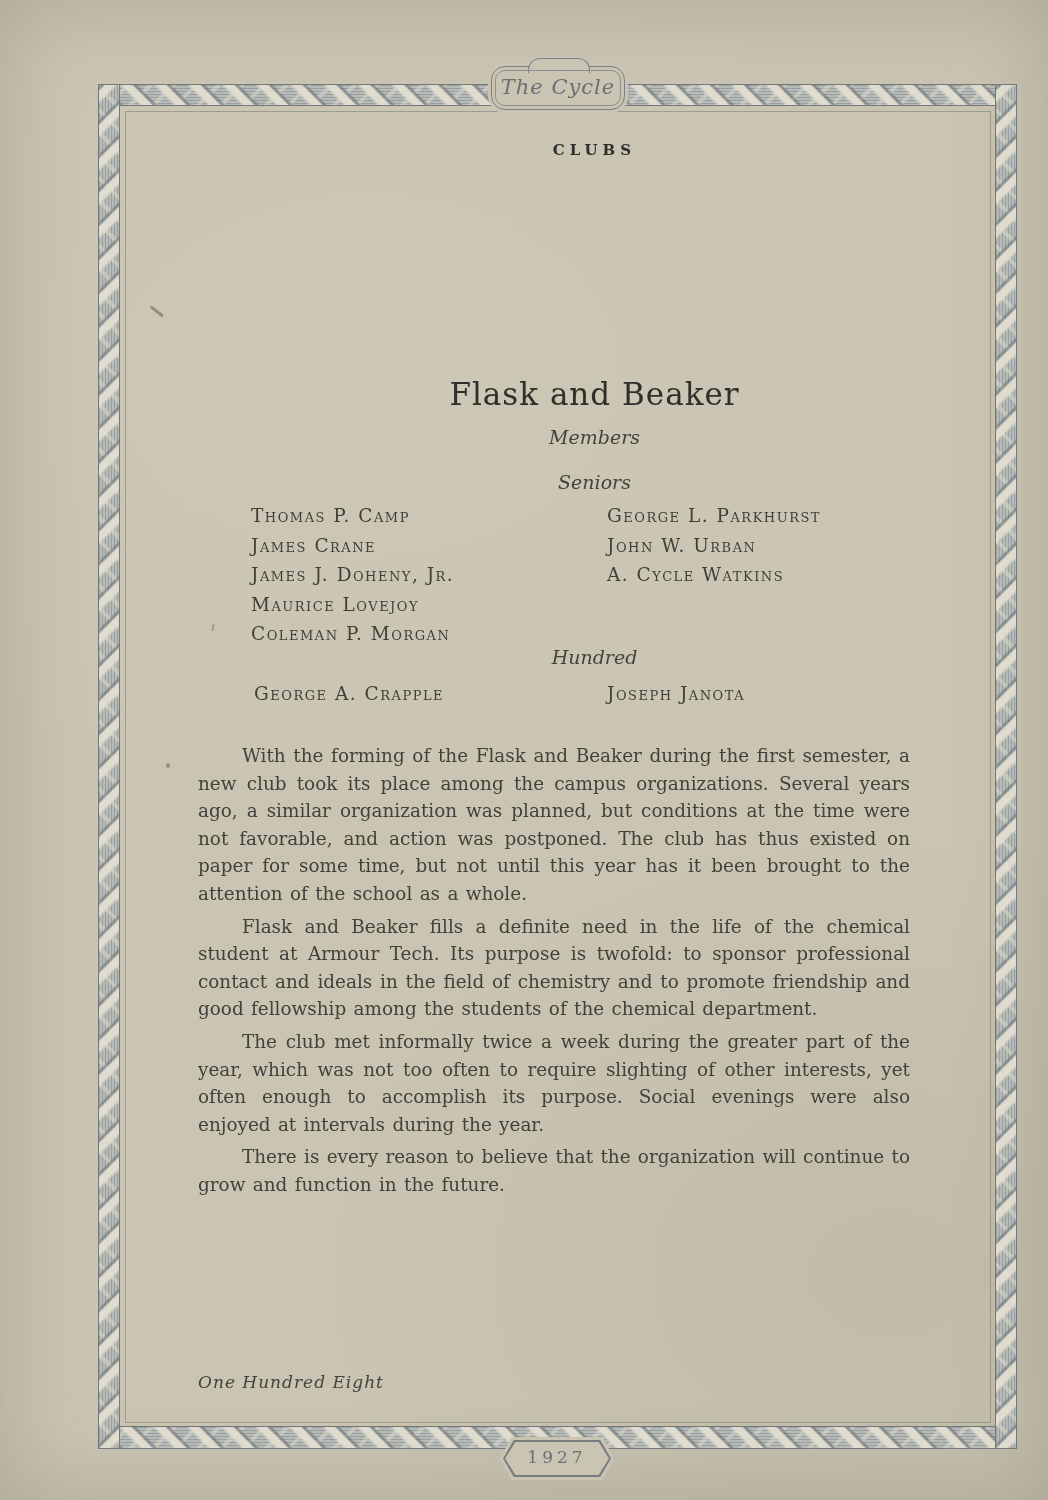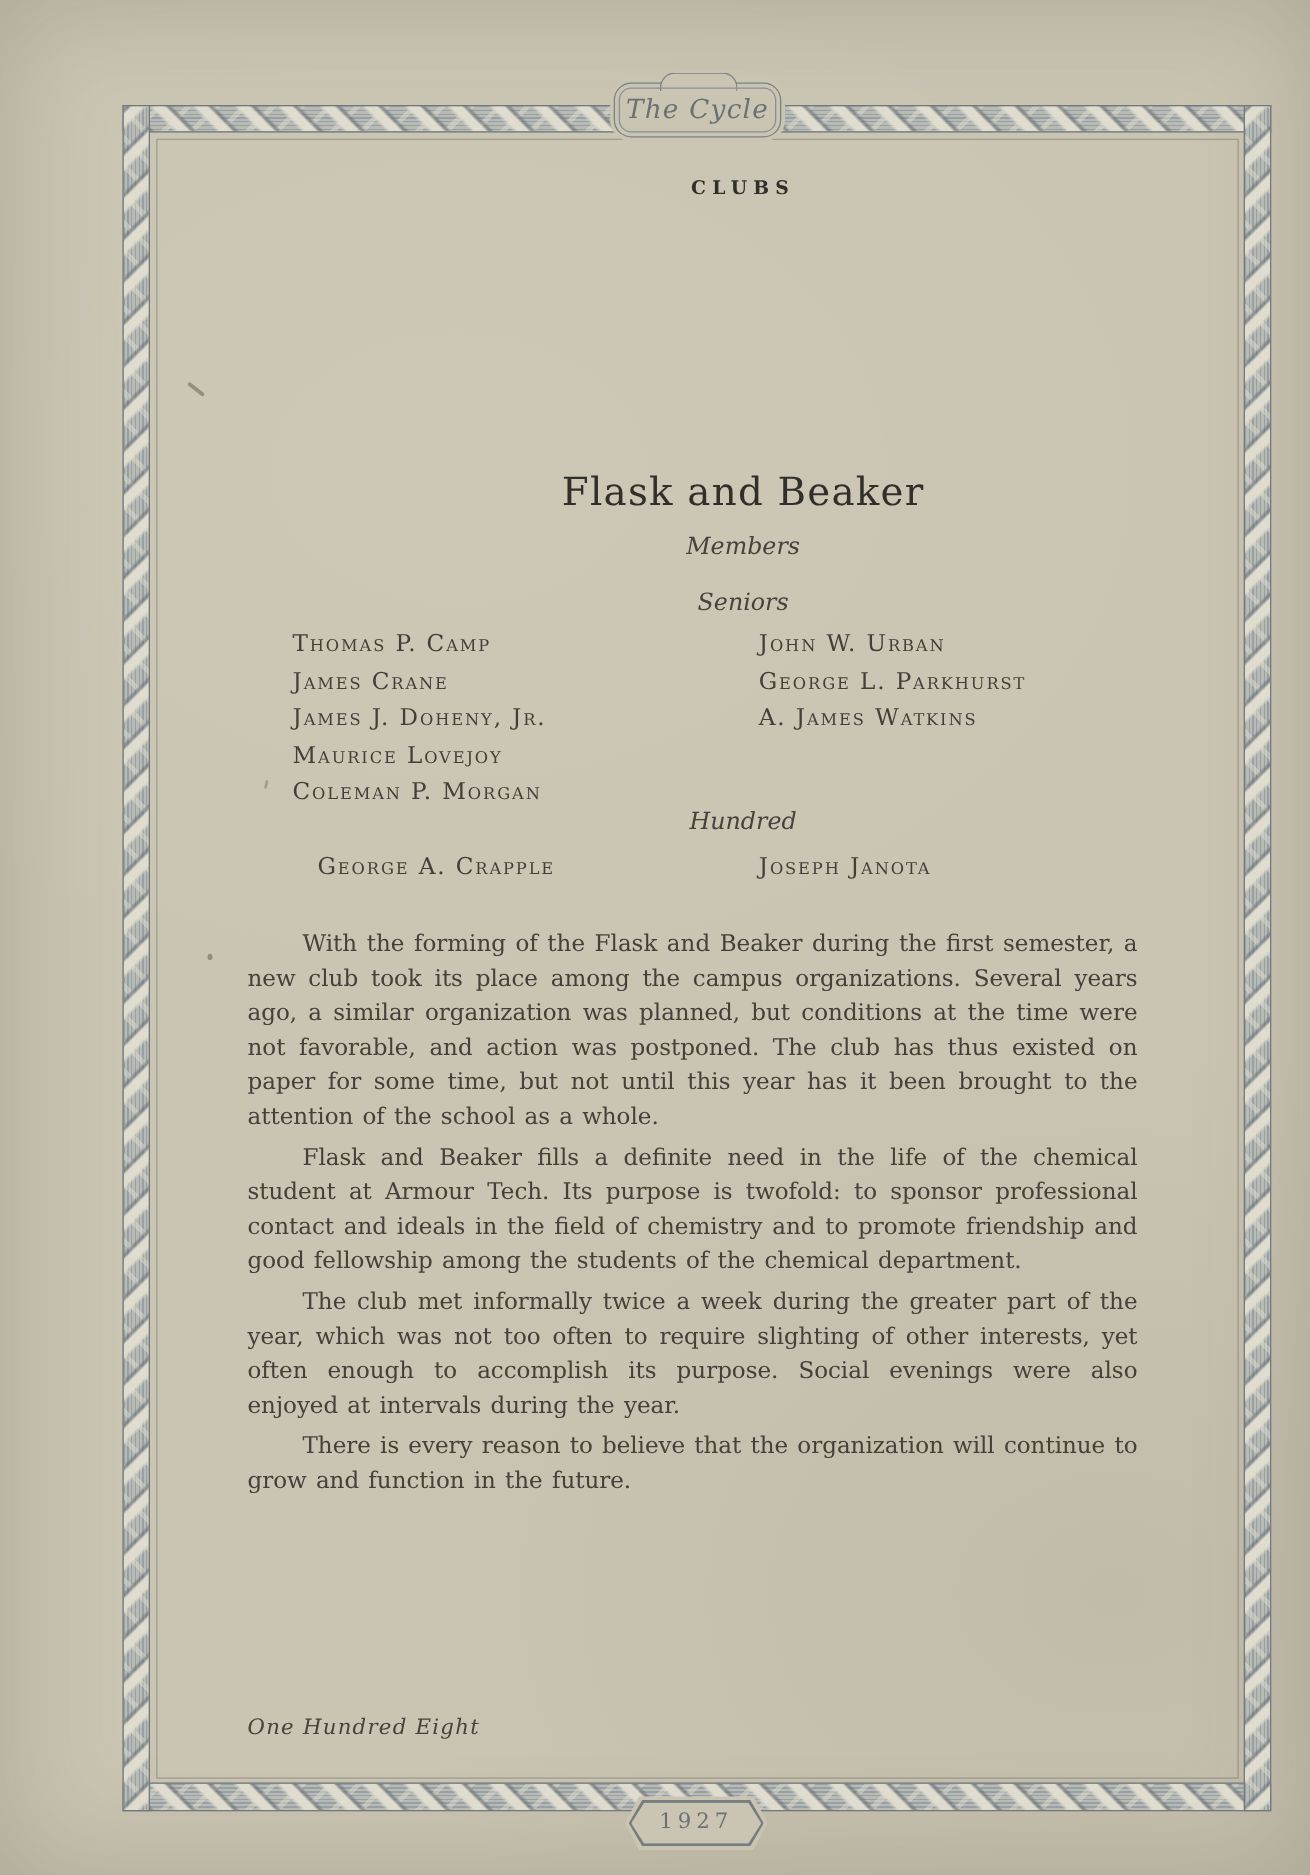--- a/index.html
+++ b/index.html
@@ -65,21 +65,21 @@
   
   .centered{position:absolute;left:98px;width:919px;text-align:center;z-index:2;margin-left:37px;}
   .clubs-heading{top:141px;font-weight:bold;font-size:15px;letter-spacing:5px;color:var(--heading_ink);}
   .page-title{top:376px;font-size:31px;letter-spacing:1px;color:var(--heading_ink);}
   .sub-heading{font-style:italic;font-size:19px;color:#45433c;}
   .members-heading{top:426px;}
   .seniors-heading{top:471px;}
   .juniors-heading{top:646px;}
   
   .name-col{position:absolute;top:501px;z-index:2;}
-  .name-col-left{left:234px;}
+  .name-col-left{left:251px;}
   .name-col-right{left:607px;}
   .member-name{font-variant:small-caps;font-size:18.5px;letter-spacing:1.5px;
     line-height:29.5px;color:#413f38;white-space:nowrap;}
   .junior-left{position:absolute;left:254px;top:679px;z-index:2;}
   .junior-right{position:absolute;left:607px;top:679px;z-index:2;}
   
   .body-text{position:absolute;left:198px;top:742px;width:712px;z-index:2;
     font-size:18.4px;line-height:27.6px;text-align:justify;color:var(--ink);word-spacing:1.5px;}
   .body-text p{margin:0 0 5px 0;text-indent:44px;}
   
@@ -112,23 +112,23 @@
   <div class="centered sub-heading seniors-heading">Seniors</div>
 
   <div class="name-col name-col-left">
     <div class="member-name">Thomas P. Camp</div>
     <div class="member-name">James Crane</div>
     <div class="member-name">James J. Doheny, Jr.</div>
     <div class="member-name">Maurice Lovejoy</div>
     <div class="member-name">Coleman P. Morgan</div>
   </div>
   <div class="name-col name-col-right">
+    <div class="member-name">George L. Parkhurst</div>
     <div class="member-name">John W. Urban</div>
-    <div class="member-name">George L. Parkhurst</div>
-    <div class="member-name">A. James Watkins</div>
+    <div class="member-name">A. Cycle Watkins</div>
   </div>
 
   <div class="centered sub-heading juniors-heading">Hundred</div>
   <div class="member-name junior-left">George A. Crapple</div>
   <div class="member-name junior-right">Joseph Janota</div>
 
   <div class="body-text">
     <p>With the forming of the Flask and Beaker during the first semester, a new club took its place among the campus organizations.  Several years ago, a similar organization was planned, but conditions at the time were not favorable, and action was postponed.  The club has thus existed on paper for some time, but not until this year has it been brought to the attention of the school as a whole.</p>
     <p>Flask and Beaker fills a definite need in the life of the chemical student at Armour Tech.  Its purpose is twofold: to sponsor professional contact and ideals in the field of chemistry and to promote friendship and good fellowship among the students of the chemical department.</p>
     <p>The club met informally twice a week during the greater part of the year, which was not too often to require slighting of other interests, yet often enough to accomplish its purpose.  Social evenings were also enjoyed at intervals during the year.</p>

